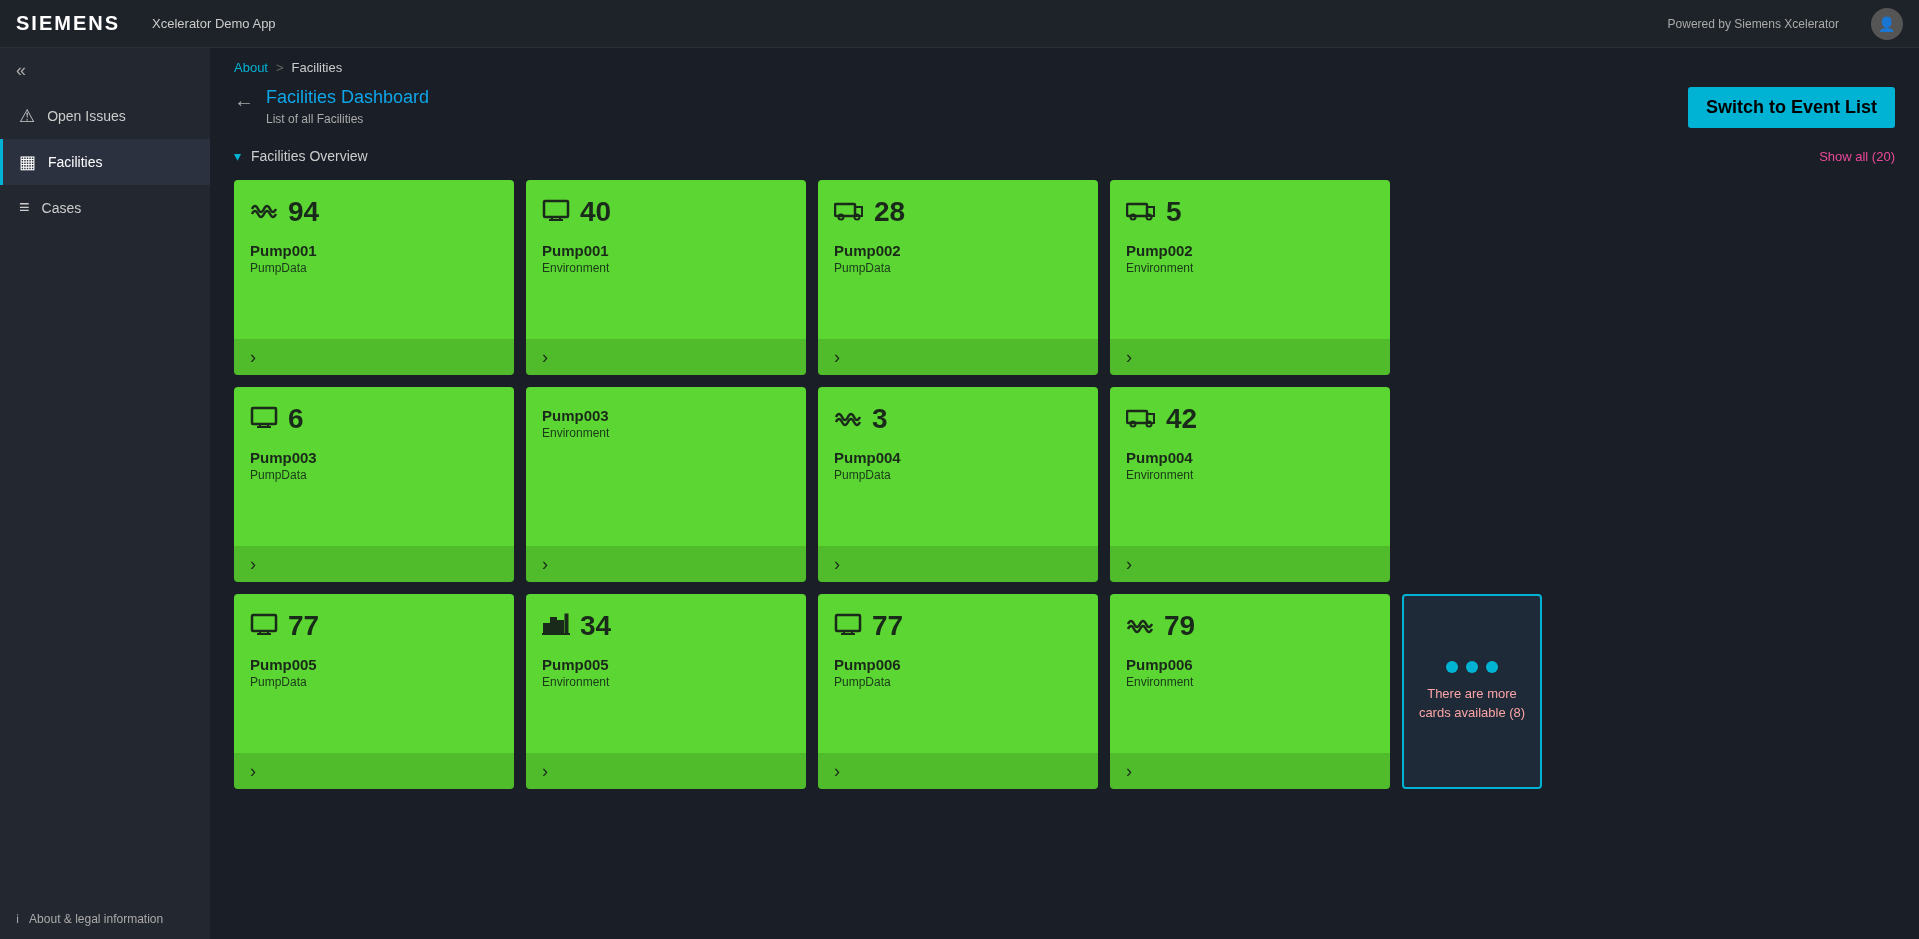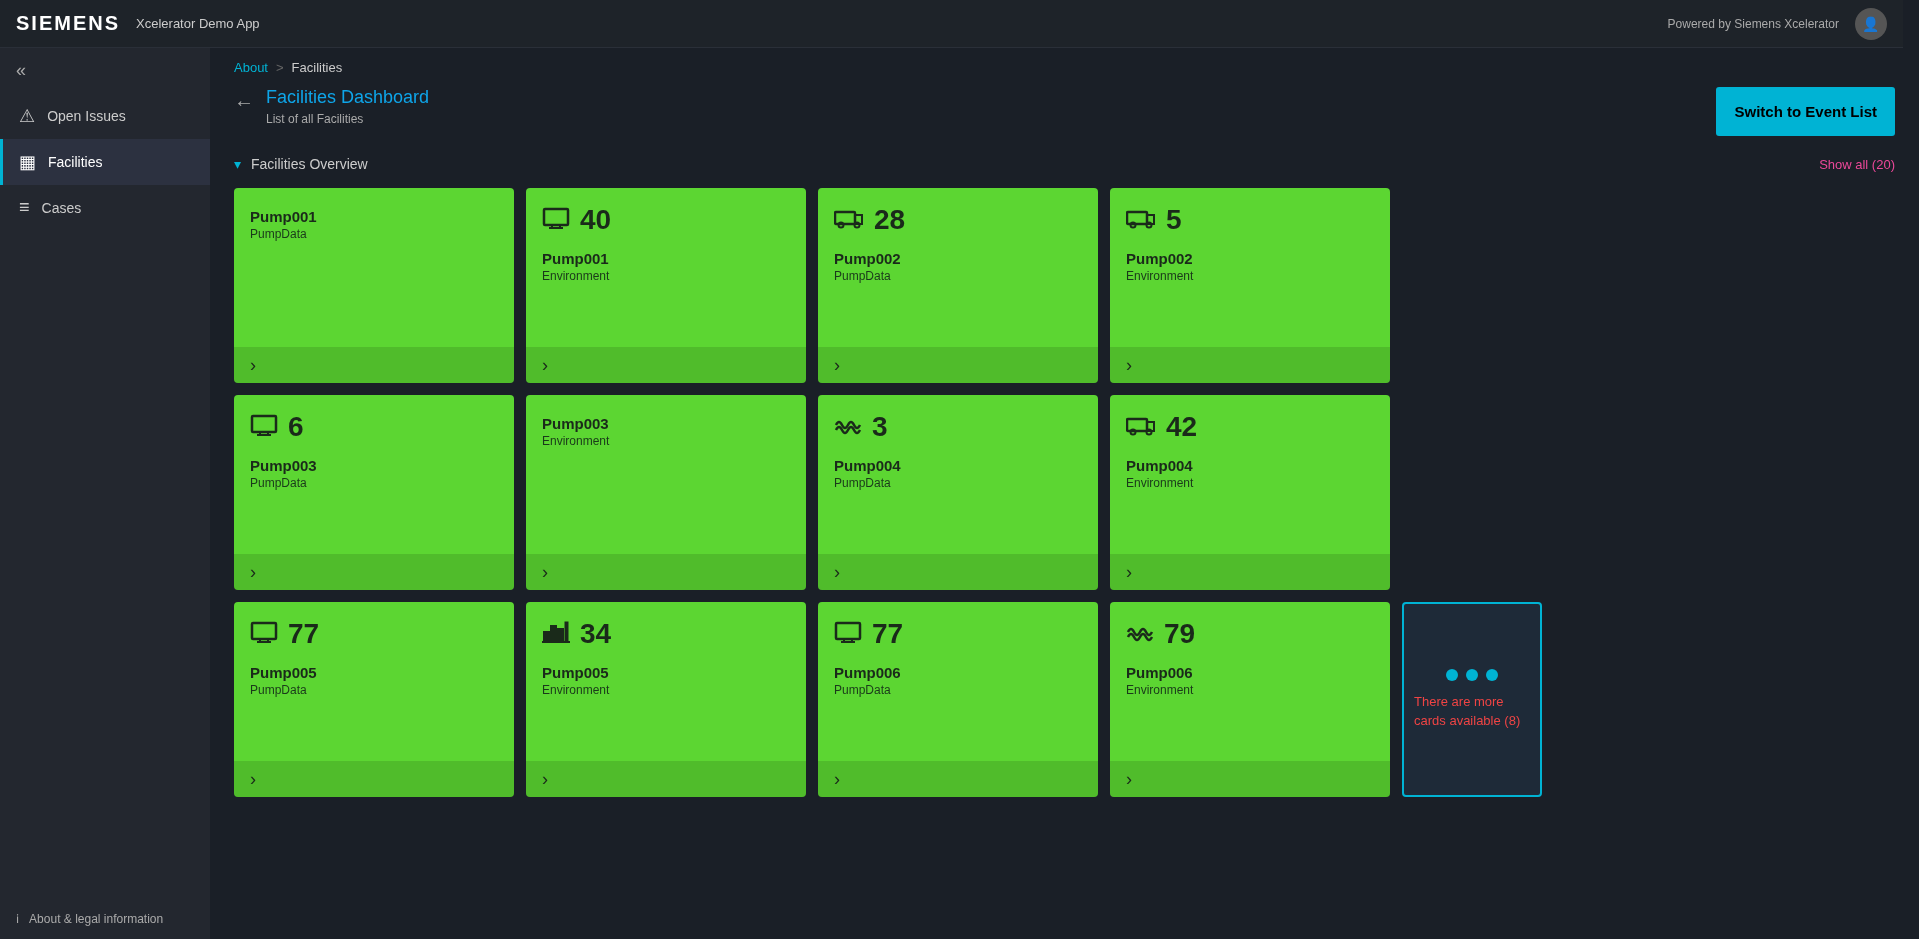--- a/index.html
+++ b/index.html
@@ -9,28 +9,29 @@
       color: #fff;
       display: flex;
       height: 939px;
       width: 1919px;
       overflow: hidden;
     }
 
     
     .topbar {
       position: fixed;
-      top: 0; left: 0; right: 16px;
+      top: 0; left: 0; right: 0;
       height: 48px;
       background: #1e2329;
       display: flex;
       align-items: center;
       padding: 0 16px;
       z-index: 100;
       border-bottom: 1px solid #2a2f38;
+      gap: 16px;
     }
     .topbar-logo {
       font-size: 20px;
       font-weight: 900;
       letter-spacing: 2px;
       color: #fff;
       margin-right: 16px;
     }
     .topbar-appname {
       font-size: 13px;
@@ -136,22 +137,22 @@
     }
     .page-subtitle {
       font-size: 12px;
       color: #aaa;
       margin-top: 4px;
     }
     .switch-btn {
       background: #00b3d4;
       color: #000;
       border: none;
-      padding: 16px 18px;
-      font-size: 15px;
+      padding: 10px 18px;
+      font-size: 18px;
       font-weight: 600;
       cursor: pointer;
       border-radius: 3px;
       white-space: nowrap;
     }
 
     
     .section-header {
       display: flex;
       align-items: center;
@@ -258,21 +259,22 @@
       display: flex;
       gap: 8px;
     }
     .dot {
       width: 12px; height: 12px;
       border-radius: 50%;
       background: #00b3d4;
     }
     .more-text {
       font-size: 13px;
-      color: #ef4444;
+      color: #fca5a5;
+      text-align: center;
       line-height: 1.4;
       padding: 0 10px;
     }
   </style>
 </head>
 <body>
 
 <div class="topbar">
   <span class="topbar-logo">SIEMENS</span>
   <span class="topbar-appname">Xcelerator Demo App</span>
@@ -326,20 +328,29 @@
       <span class="section-chevron">▾</span>
       <span class="section-title">Facilities Overview</span>
     </div>
     <span class="show-all-link">Show all (20)</span>
   </div>
 
   <div class="cards-area">
 
     <div class="cards-row">
       <div class="card">
+        <div class="card-top">
+          <span style="font-size:22px;">
+            <svg width="28" height="20" viewBox="0 0 28 20">
+                <path d="M2 10 Q5 4 8 10 Q11 16 14 10 Q17 4 20 10 Q23 16 26 10" stroke="#1a2a1a" stroke-width="2.5" fill="none"></path>
+                <path d="M2 15 Q5 9 8 15 Q11 21 14 15 Q17 9 20 15 Q23 21 26 15" stroke="#1a2a1a" stroke-width="2.5" fill="none"></path>
+              </svg>
+          </span>
+          <span class="card-count">94</span>
+        </div>
         <div class="card-name">Pump001</div>
         <div class="card-type">PumpData</div>
         <div class="card-footer">›</div>
       </div>
 
       <div class="card">
         <div class="card-top">
           <span>
             <svg width="28" height="22" viewBox="0 0 28 22">
                 <rect x="2" y="2" width="24" height="16" rx="1" stroke="#1a2a1a" stroke-width="2.5" fill="none"></rect>

